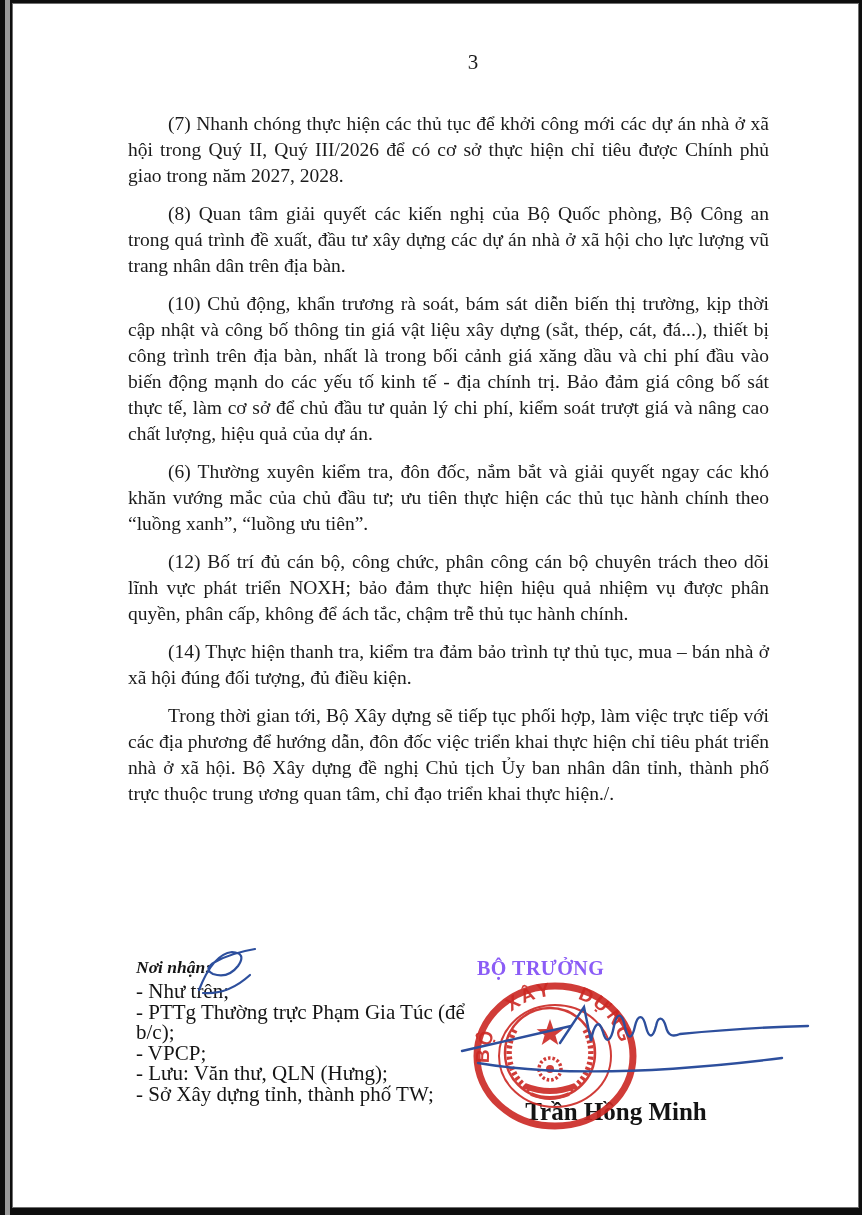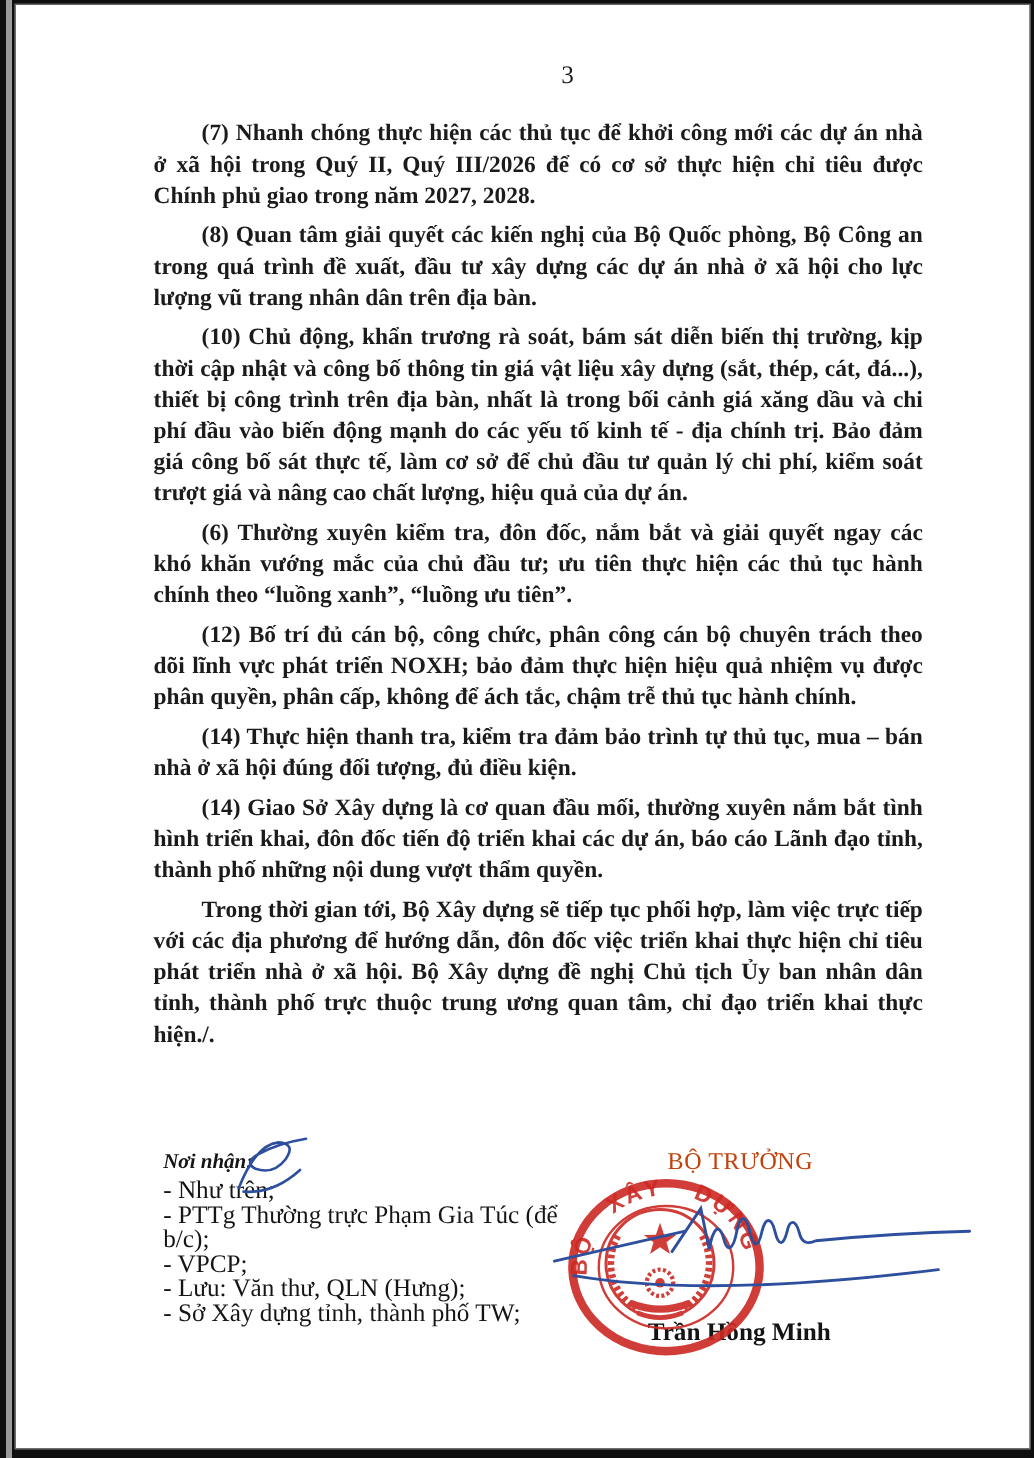--- a/index.html
+++ b/index.html
@@ -16,35 +16,35 @@
   }
   .page-number{
     position:absolute;left:140px;top:46px;width:640px;
     text-align:center;font-size:21px;color:#1c1c1c;
   }
   .doc-body{
     position:absolute;left:115px;top:95px;width:641px;
     font-size:19.5px;line-height:26px;color:#1b1b1b;
     text-align:justify;
   }
-  .doc-body p{margin:0 0 7px 0;text-indent:40px;font-weight:bold;}
+  .doc-body p{margin:12px 0 7px 0;text-indent:40px;}
   .recipients{
     position:absolute;left:123px;top:953px;width:340px;color:#151515;
   }
   .recipients .label{
     font-weight:bold;font-style:italic;font-size:17.5px;margin-bottom:3px;
   }
   .recipients .item{font-size:21px;line-height:20.5px;}
   .minister-title{
-    position:absolute;left:464px;top:953px;width:280px;text-align:center;
-    font-weight:normal;font-size:20px;color:#c2410c;letter-spacing:.5px;
+    position:absolute;left:464px;top:953px;width:280px;
+    font-weight:bold;font-size:20px;color:#8b5cf6;letter-spacing:.5px;
   }
   .signer-name{
     position:absolute;left:463px;top:1094px;width:280px;text-align:center;
-    font-weight:bold;font-size:21px;color:#141414;
+    font-weight:bold;font-size:25px;color:#141414;
   }
   svg{position:absolute;}
   .stamp-svg{left:458px;top:978px;width:170px;height:152px;}
   .sig-svg{left:427px;top:936px;width:400px;height:165px;}
   .init-svg{left:177px;top:934px;width:80px;height:60px;}
   .stamp-text{
     font-family:"Liberation Sans","DejaVu Sans",sans-serif;
     font-weight:bold;font-size:19px;letter-spacing:2px;word-spacing:18px;
   }
 </style>
@@ -57,21 +57,20 @@
 
   <div class="page-number">3</div>
 
   <div class="doc-body">
     <p>(7) Nhanh chóng thực hiện các thủ tục để khởi công mới các dự án nhà ở xã hội trong Quý II, Quý III/2026 để có cơ sở thực hiện chỉ tiêu được Chính phủ giao trong năm 2027, 2028.</p>
     <p>(8) Quan tâm giải quyết các kiến nghị của Bộ Quốc phòng, Bộ Công an trong quá trình đề xuất, đầu tư xây dựng các dự án nhà ở xã hội cho lực lượng vũ trang nhân dân trên địa bàn.</p>
     <p>(10) Chủ động, khẩn trương rà soát, bám sát diễn biến thị trường, kịp thời cập nhật và công bố thông tin giá vật liệu xây dựng (sắt, thép, cát, đá...), thiết bị công trình trên địa bàn, nhất là trong bối cảnh giá xăng dầu và chi phí đầu vào biến động mạnh do các yếu tố kinh tế - địa chính trị. Bảo đảm giá công bố sát thực tế, làm cơ sở để chủ đầu tư quản lý chi phí, kiểm soát trượt giá và nâng cao chất lượng, hiệu quả của dự án.</p>
     <p>(6) Thường xuyên kiểm tra, đôn đốc, nắm bắt và giải quyết ngay các khó khăn vướng mắc của chủ đầu tư; ưu tiên thực hiện các thủ tục hành chính theo “luồng xanh”, “luồng ưu tiên”.</p>
     <p>(12) Bố trí đủ cán bộ, công chức, phân công cán bộ chuyên trách theo dõi lĩnh vực phát triển NOXH; bảo đảm thực hiện hiệu quả nhiệm vụ được phân quyền, phân cấp, không để ách tắc, chậm trễ thủ tục hành chính.</p>
     <p>(14) Thực hiện thanh tra, kiểm tra đảm bảo trình tự thủ tục, mua – bán nhà ở xã hội đúng đối tượng, đủ điều kiện.</p>
-    <p>(14) Giao Sở Xây dựng là cơ quan đầu mối, thường xuyên nắm bắt tình hình triển khai, đôn đốc tiến độ triển khai các dự án, báo cáo Lãnh đạo tỉnh, thành phố những nội dung vượt thẩm quyền.</p>
     <p>Trong thời gian tới, Bộ Xây dựng sẽ tiếp tục phối hợp, làm việc trực tiếp với các địa phương để hướng dẫn, đôn đốc việc triển khai thực hiện chỉ tiêu phát triển nhà ở xã hội. Bộ Xây dựng đề nghị Chủ tịch Ủy ban nhân dân tỉnh, thành phố trực thuộc trung ương quan tâm, chỉ đạo triển khai thực hiện./.</p>
   </div>
 
   <div class="recipients">
     <div class="label">Nơi nhận:</div>
     <div class="item">- Như trên;</div>
     <div class="item">- PTTg Thường trực Phạm Gia Túc (để b/c);</div>
     <div class="item">- VPCP;</div>
     <div class="item">- Lưu: Văn thư, QLN (Hưng);</div>
     <div class="item">- Sở Xây dựng tỉnh, thành phố TW;</div>

